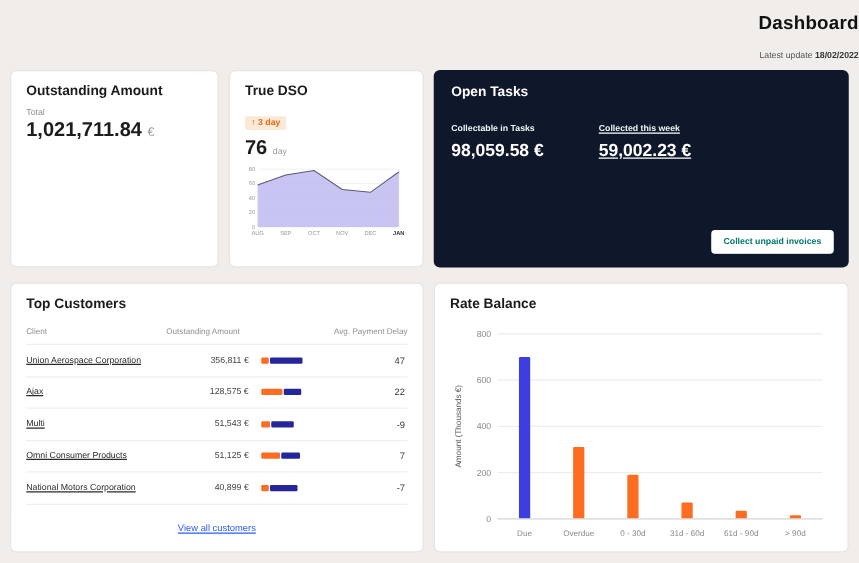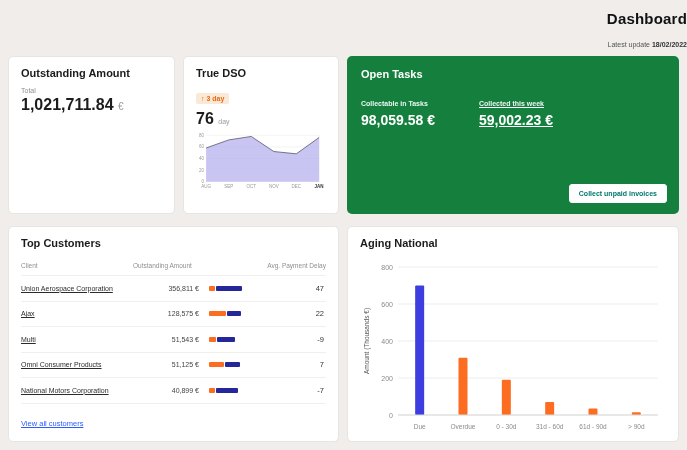--- a/index.html
+++ b/index.html
@@ -30,21 +30,21 @@
   
   #dso-card { left:183px; top:56px; width:156px; height:158px; }
   .badge { display:inline-block; background:#fbe9d8; color:#e86a12; font-size:7px;
     font-weight:bold; padding:2px 5px; border-radius:2px; }
   .dso-value { font-size:16px; font-weight:bold; color:#1c1c1c; margin-top:5px; }
   .dso-value .unit { font-size:7px; color:#9a9a9a; font-weight:normal; }
   .dso-chart { margin-top:4px; }
 
   
   #open-tasks-card { left:347px; top:56px; width:332px; height:158px;
-    background:#15803d; border:none; color:#fff; padding:12px 14px; }
+    background:#0f172a; border:none; color:#fff; padding:12px 14px; }
   #open-tasks-card .card-title { color:#fff; }
   .stats { display:flex; margin-top:20px; }
   .stat1 { width:78px; } .stat2 { width:118px; } .stat3 { flex:1;text-decoration:underline; }
   .stat-label { font-size:7px; font-weight:bold; color:#eaf6f4; }
   .stat-value { font-size:14px; font-weight:bold; margin-top:5px; }
   .collect-btn { position:absolute; right:12px; bottom:11px; background:#ffffff;
     color:#00766c; border:1px solid #ffffff; border-radius:3px; font-size:7px;
     font-weight:bold; padding:5px 9px; cursor:pointer;
     font-family:"Liberation Sans", sans-serif; }
 
@@ -54,21 +54,21 @@
     font-size:6.5px; color:#8f8f8f; padding:5px 0 6px 0; }
   .tc-header .h-right { text-align:right; }
   .cust-row { display:grid; grid-template-columns:112px 76px 62px 1fr;
     align-items:center; height:25.5px; border-top:1px solid #f1efee; font-size:7px; }
   .cust-link { color:#2b2b2b; text-decoration:underline; cursor:pointer; }
   .cust-amount { text-align:right; padding-right:10px; color:#444; }
   .bar-track { width:46px; height:5px; display:flex; align-items:center; }
   .seg-o { background:#fd6d21; height:5px; border-radius:1px; }
   .seg-b { background:#26269b; height:5px; border-radius:1px; margin-left:1px; }
   .cust-delay { text-align:right; font-size:7.5px; color:#333; padding-right:2px; }
-  .tc-footer { border-top:1px solid #f1efee; padding-top:8px; }
+  .tc-footer { text-align:center; border-top:1px solid #f1efee; padding-top:8px; }
   .view-all { color:#2e5bff; font-size:7.5px; text-decoration:underline; cursor:pointer; }
 
   
   #aging-card { left:347px; top:226px; width:332px; height:216px; }
   .aging-chart { margin-top:2px; }
 </style>
 </head>
 <body>
 
 <div class="page-header">
@@ -189,21 +189,21 @@
         </span>
         <span class="cust-delay">-7</span>
       </div>
     </div>
   <div class="tc-footer">
     <span class="view-all">View all customers</span>
   </div>
 </div>
 
 <div class="card" id="aging-card">
-  <div class="card-title">Aging National</div>
+  <div class="card-title">Rate Balance</div>
   <div class="aging-chart"><svg viewBox="0 0 304 178" width="304" height="178">
         <line x1="38" y1="158" x2="298" y2="158" stroke="#ededed" stroke-width="1"></line>
         <text x="33" y="160.5" font-size="7" fill="#8a8a8a" text-anchor="end" font-family="Liberation Sans, sans-serif" font-weight="normal">0</text>
         <line x1="38" y1="121" x2="298" y2="121" stroke="#ededed" stroke-width="1"></line>
         <text x="33" y="123.5" font-size="7" fill="#8a8a8a" text-anchor="end" font-family="Liberation Sans, sans-serif" font-weight="normal">200</text>
         <line x1="38" y1="84" x2="298" y2="84" stroke="#ededed" stroke-width="1"></line>
         <text x="33" y="86.5" font-size="7" fill="#8a8a8a" text-anchor="end" font-family="Liberation Sans, sans-serif" font-weight="normal">400</text>
         <line x1="38" y1="47" x2="298" y2="47" stroke="#ededed" stroke-width="1"></line>
         <text x="33" y="49.5" font-size="7" fill="#8a8a8a" text-anchor="end" font-family="Liberation Sans, sans-serif" font-weight="normal">600</text>
         <line x1="38" y1="10" x2="298" y2="10" stroke="#ededed" stroke-width="1"></line>

